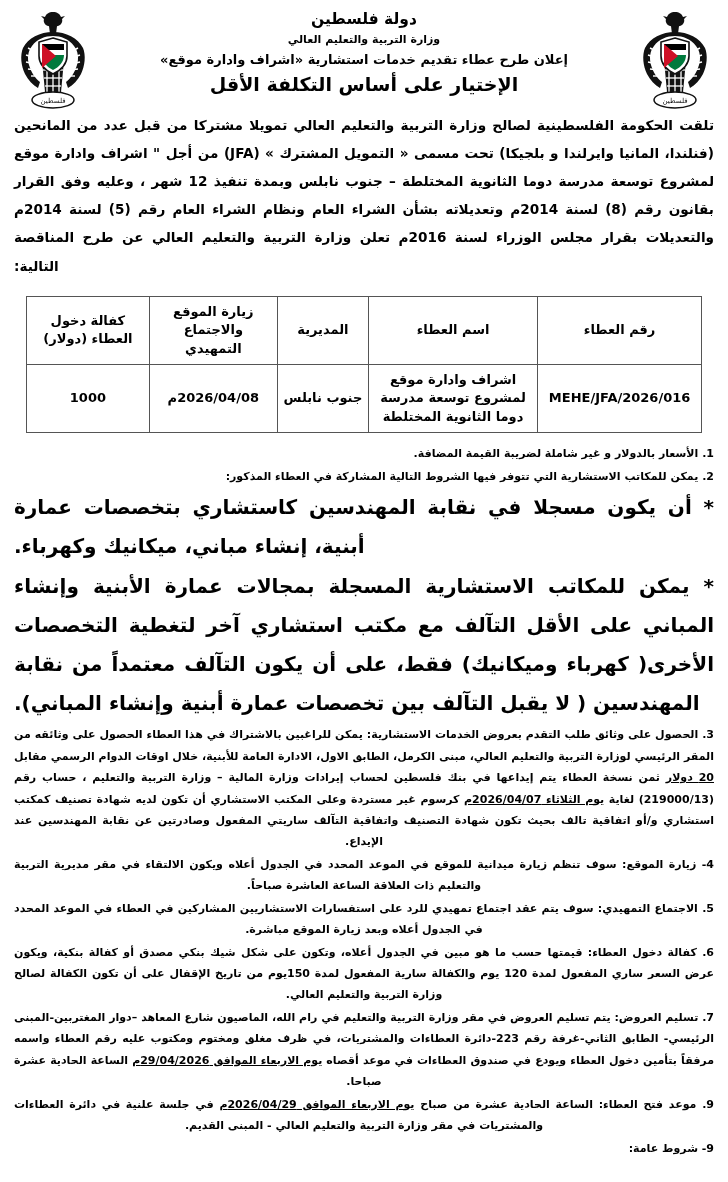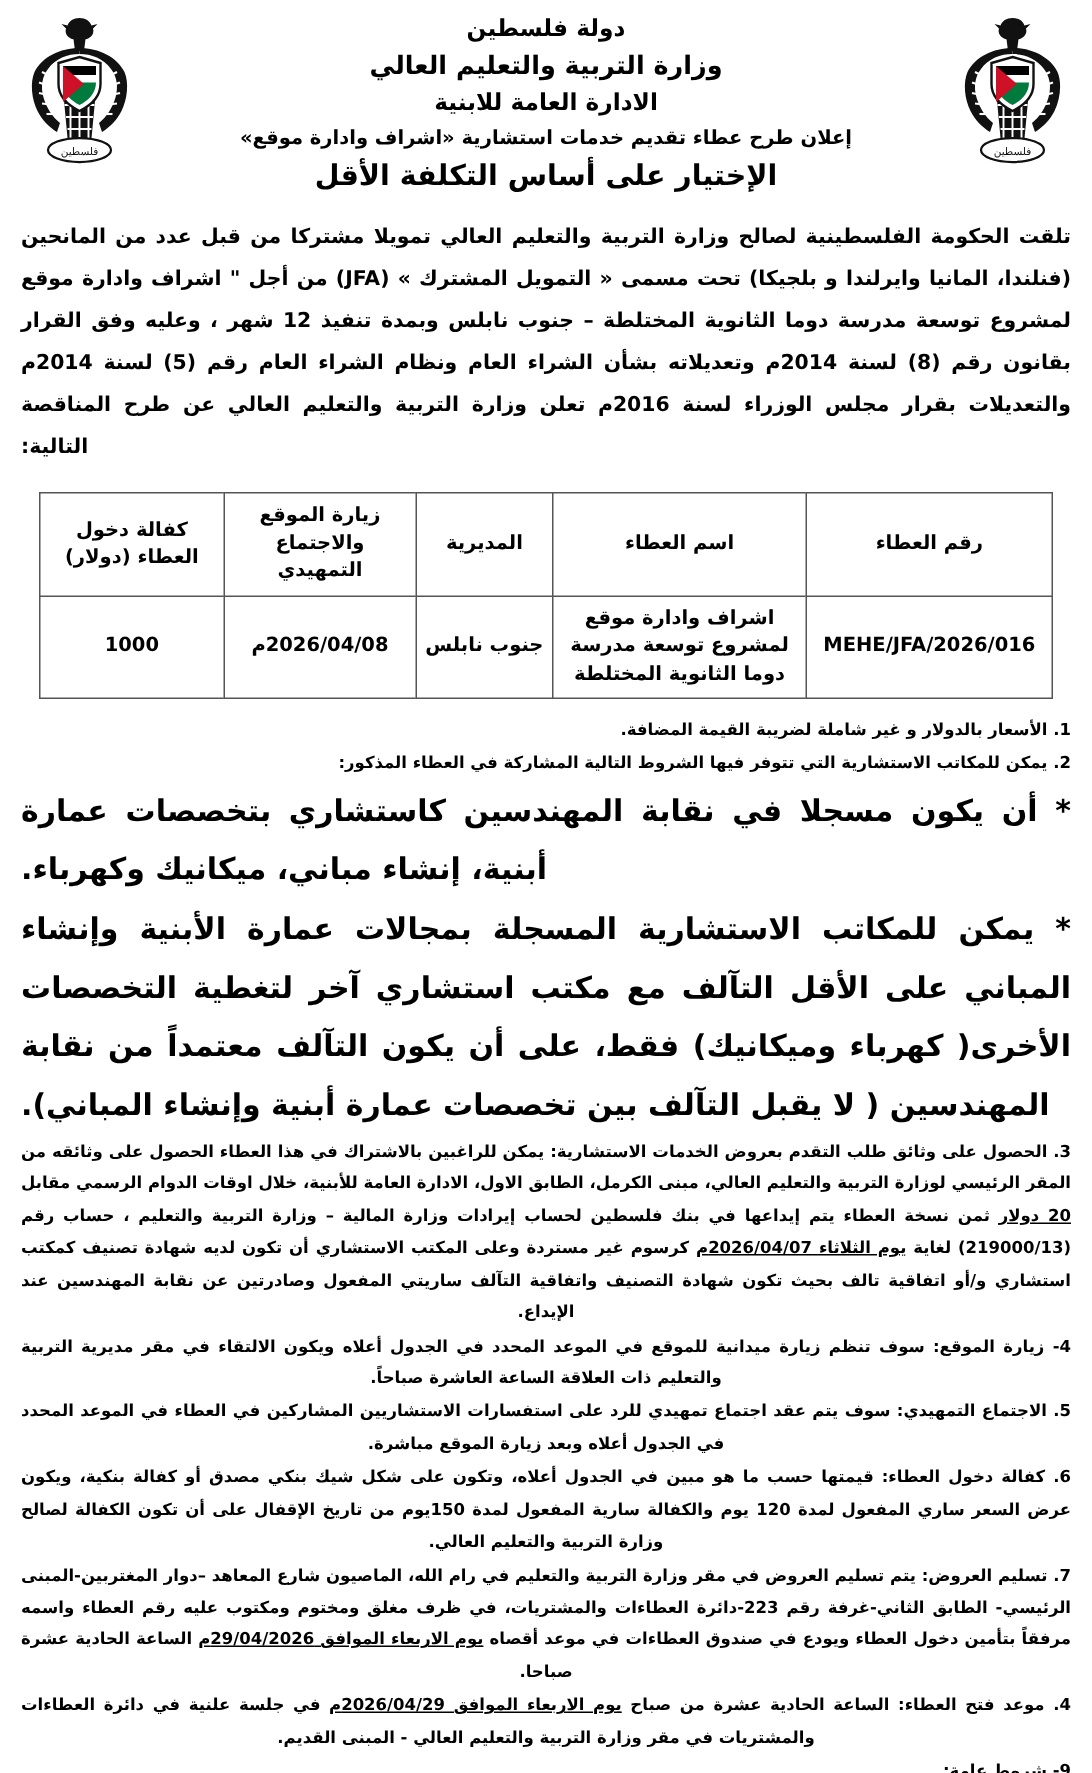--- a/index.html
+++ b/index.html
@@ -42,21 +42,21 @@
   .header-lines {
     margin: 0 100px;
   }
   .hline {
     font-weight: bold;
     line-height: 1.52;
     letter-spacing: 0;
     text-align: center;
   }
   .hline.l1 { font-size: 15.5px; }
-  .hline.l2 { font-size: 17px; }
+  .hline.l2 { font-size: 11px; }
   .hline.l3 { font-size: 15.5px; }
   .hline.l4 { font-size: 13px; margin-top: 2px; }
   .hline.l5 { font-size: 19px; }
 
   
   .content {
     padding: 0 14px;
     box-sizing: border-box;
   }
   .intro {
@@ -209,21 +209,20 @@
           <path d="M28 36 L42 48 L28 60 Z" fill="#CE1126"></path>
           <ellipse cx="39" cy="92" rx="21" ry="8" fill="#fff" stroke="#111" stroke-width="1.5"></ellipse>
           <text x="39" y="95" font-size="7" text-anchor="middle" fill="#111" font-family="DejaVu Sans, sans-serif">فلسطين</text>
         </g>
       </svg>
     </div>
 
     <div class="header-lines">
       <div class="hline l1">دولة فلسطين</div>
       <div class="hline l2">وزارة التربية والتعليم العالي</div>
-      <div class="hline l3">الادارة العامة للابنية</div>
       <div class="hline l4">إعلان طرح عطاء تقديم خدمات استشارية «اشراف وادارة موقع»</div>
       <div class="hline l5">الإختيار على أساس التكلفة الأقل</div>
     </div>
   </div>
 
   <div class="content">
 
     <p class="intro">تلقت الحكومة الفلسطينية لصالح وزارة التربية والتعليم العالي تمويلا مشتركا من قبل عدد من المانحين (فنلندا، المانيا وايرلندا و بلجيكا) تحت مسمى « التمويل المشترك » (JFA)  من أجل " اشراف وادارة موقع لمشروع توسعة مدرسة دوما الثانوية المختلطة – جنوب نابلس  وبمدة تنفيذ 12 شهر ، وعليه وفق القرار بقانون رقم (8) لسنة 2014م وتعديلاته بشأن الشراء العام ونظام الشراء العام رقم (5) لسنة 2014م والتعديلات بقرار مجلس الوزراء لسنة 2016م تعلن وزارة التربية والتعليم العالي عن طرح المناقصة التالية:</p>
 
     <table class="tender-table">
@@ -256,19 +255,19 @@
       <p class="bullet-item center-last">* يمكن للمكاتب الاستشارية المسجلة بمجالات عمارة الأبنية وإنشاء المباني على الأقل التآلف مع مكتب استشاري آخر لتغطية  التخصصات الأخرى( كهرباء وميكانيك) فقط، على أن يكون التآلف معتمداً من نقابة المهندسين ( لا يقبل التآلف بين تخصصات عمارة أبنية وإنشاء المباني).</p>
 
       <p class="clause center-last"><span>3. الحصول على وثائق طلب التقدم بعروض الخدمات الاستشارية: يمكن للراغبين بالاشتراك في هذا العطاء الحصول على وثائقه من المقر الرئيسي لوزارة التربية والتعليم العالي، مبنى الكرمل، الطابق الاول، الادارة العامة للأبنية، خلال اوقات الدوام الرسمي مقابل </span><u class="mark">20 دولار</u><span> ثمن نسخة العطاء يتم إيداعها في بنك فلسطين لحساب إيرادات وزارة المالية – وزارة التربية والتعليم ، حساب رقم (219000/13) لغاية </span><u class="mark">يوم الثلاثاء 2026/04/07م</u><span> كرسوم غير مستردة وعلى المكتب الاستشاري أن تكون لديه شهادة تصنيف كمكتب استشاري و/أو اتفاقية تالف بحيث تكون شهادة التصنيف واتفاقية التآلف ساريتي المفعول وصادرتين عن نقابة المهندسين عند الإيداع.</span></p>
 
       <p class="clause center-last">4- زيارة الموقع: سوف تنظم زيارة ميدانية للموقع في الموعد المحدد في الجدول أعلاه ويكون الالتقاء في مقر مديرية التربية والتعليم ذات العلاقة الساعة العاشرة صباحاً.</p>
       <p class="clause center-last">5. الاجتماع التمهيدي: سوف يتم عقد اجتماع تمهيدي للرد على استفسارات الاستشاريين المشاركين في العطاء في الموعد المحدد في الجدول أعلاه وبعد زيارة الموقع مباشرة.</p>
       <p class="clause center-last">6. كفالة دخول العطاء: قيمتها حسب ما هو مبين في الجدول أعلاه، وتكون على شكل شيك بنكي مصدق أو كفالة بنكية، ويكون عرض السعر ساري المفعول لمدة 120 يوم والكفالة سارية المفعول لمدة 150يوم من تاريخ الإقفال على أن تكون الكفالة لصالح وزارة التربية والتعليم العالي.</p>
 
       <p class="clause center-last"><span>7. تسليم العروض: يتم تسليم العروض في مقر وزارة التربية والتعليم في رام الله، الماصيون شارع المعاهد –دوار المغتربين-المبنى الرئيسي- الطابق الثاني-غرفة رقم 223-دائرة العطاءات والمشتريات، في ظرف مغلق ومختوم ومكتوب عليه رقم العطاء واسمه مرفقاً بتأمين دخول العطاء ويودع في صندوق العطاءات في موعد أقصاه </span><u class="mark">يوم الاربعاء الموافق  29/04/2026م</u><span> الساعة الحادية عشرة صباحا.</span></p>
 
-      <p class="clause center-last"><span>4. موعد فتح العطاء: الساعة الحادية عشرة من صباح </span><u class="mark">يوم الاربعاء الموافق 2026/04/29م</u><span> في جلسة علنية في دائرة العطاءات والمشتريات في مقر وزارة التربية والتعليم العالي - المبنى القديم.</span></p>
+      <p class="clause center-last"><span>9. موعد فتح العطاء: الساعة الحادية عشرة من صباح </span><u class="mark">يوم الاربعاء الموافق 2026/04/29م</u><span> في جلسة علنية في دائرة العطاءات والمشتريات في مقر وزارة التربية والتعليم العالي - المبنى القديم.</span></p>
 
       <p class="clause right-last">9- شروط عامة:</p>
 
     </div>
   </div>
 </div>
 
 </body></html>

